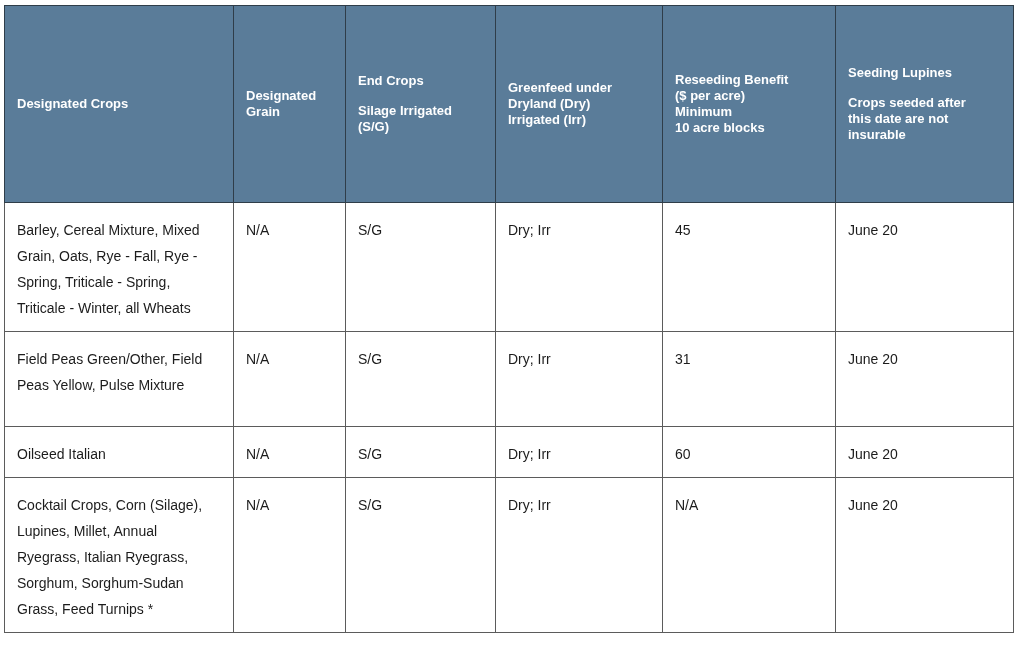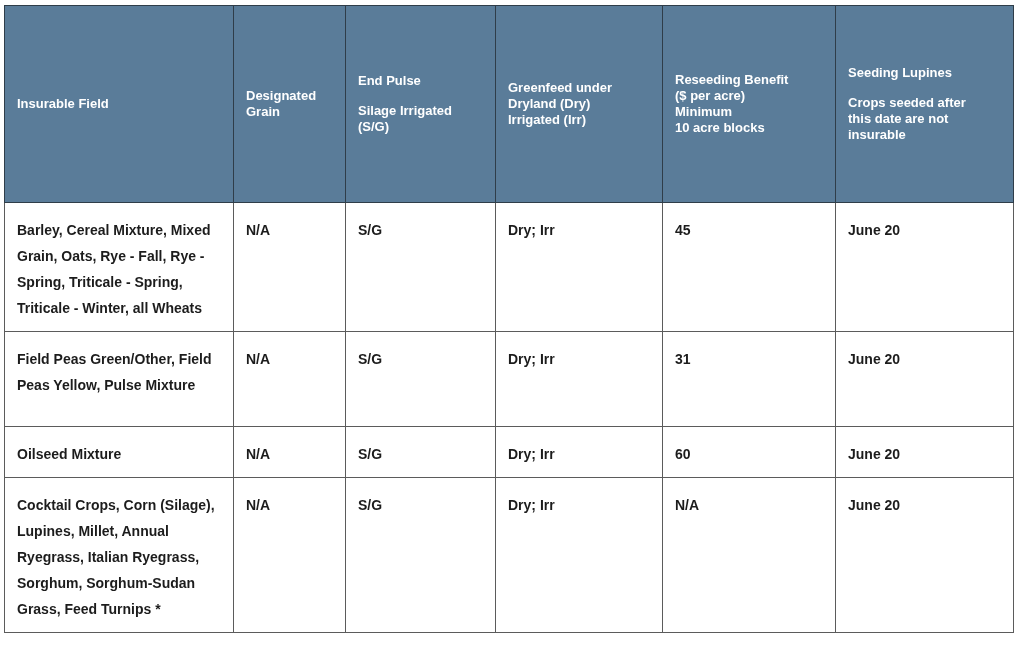--- a/index.html
+++ b/index.html
@@ -28,21 +28,20 @@
     width: 1009px;
     border-collapse: collapse;
     table-layout: fixed;
     background: #ffffff;
   }
   .crop-table th,
   .crop-table td {
     border: 1px solid #3b4a57;
     vertical-align: top;
     padding: 0;
-    font-weight: bold;
   }
   
   .crop-table thead th {
     background: #5a7c99;
     color: #ffffff;
     height: 196px;
     font-size: 13px;
     font-weight: bold;
     line-height: 16px;
     text-align: left;
@@ -98,32 +97,32 @@
         <col class="c2">
         <col class="c3">
         <col class="c4">
         <col class="c5">
     </colgroup>
 
     <thead>
       <tr>
         <th>
           <span class="hdr-block">
-            <span class="hdr-line">Insurable Field</span>
+            <span class="hdr-line">Designated Crops</span>
           </span>
         </th>
         <th>
           <span class="hdr-block">
             <span class="hdr-line">Designated
 Grain</span>
           </span>
         </th>
         <th>
           <span class="hdr-block">
-            <span class="hdr-line">End Pulse</span>
+            <span class="hdr-line">End Crops</span>
             <span class="hdr-line gap">Silage Irrigated
 (S/G)</span>
           </span>
         </th>
         <th>
           <span class="hdr-block">
             <span class="hdr-line">Greenfeed under
 Dryland (Dry)
 Irrigated (Irr)</span>
           </span>
@@ -183,21 +182,21 @@
           </td>
         <td>
             <span class="cell-text">31</span>
           </td>
         <td>
             <span class="cell-text">June 20</span>
           </td>
       </tr>
       <tr class="r4">
         <td>
-            <span class="cell-text">Oilseed Mixture</span>
+            <span class="cell-text">Oilseed Italian</span>
           </td>
         <td>
             <span class="cell-text">N/A</span>
           </td>
         <td>
             <span class="cell-text">S/G</span>
           </td>
         <td>
             <span class="cell-text">Dry; Irr</span>
           </td>

